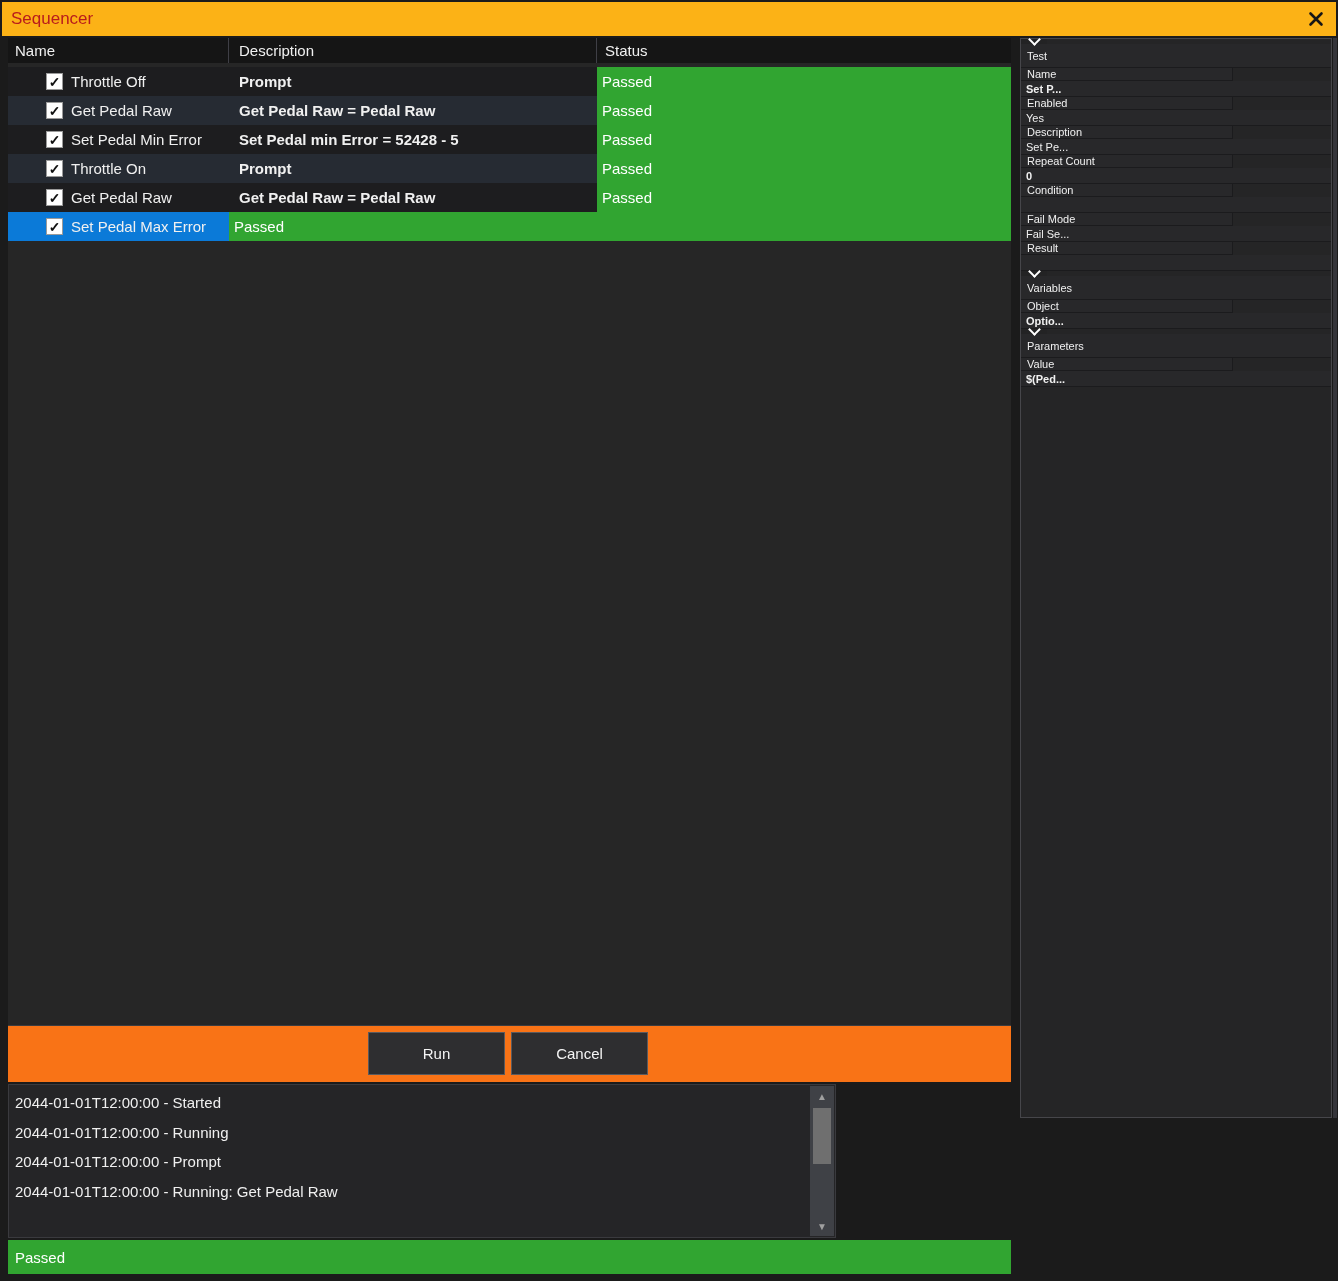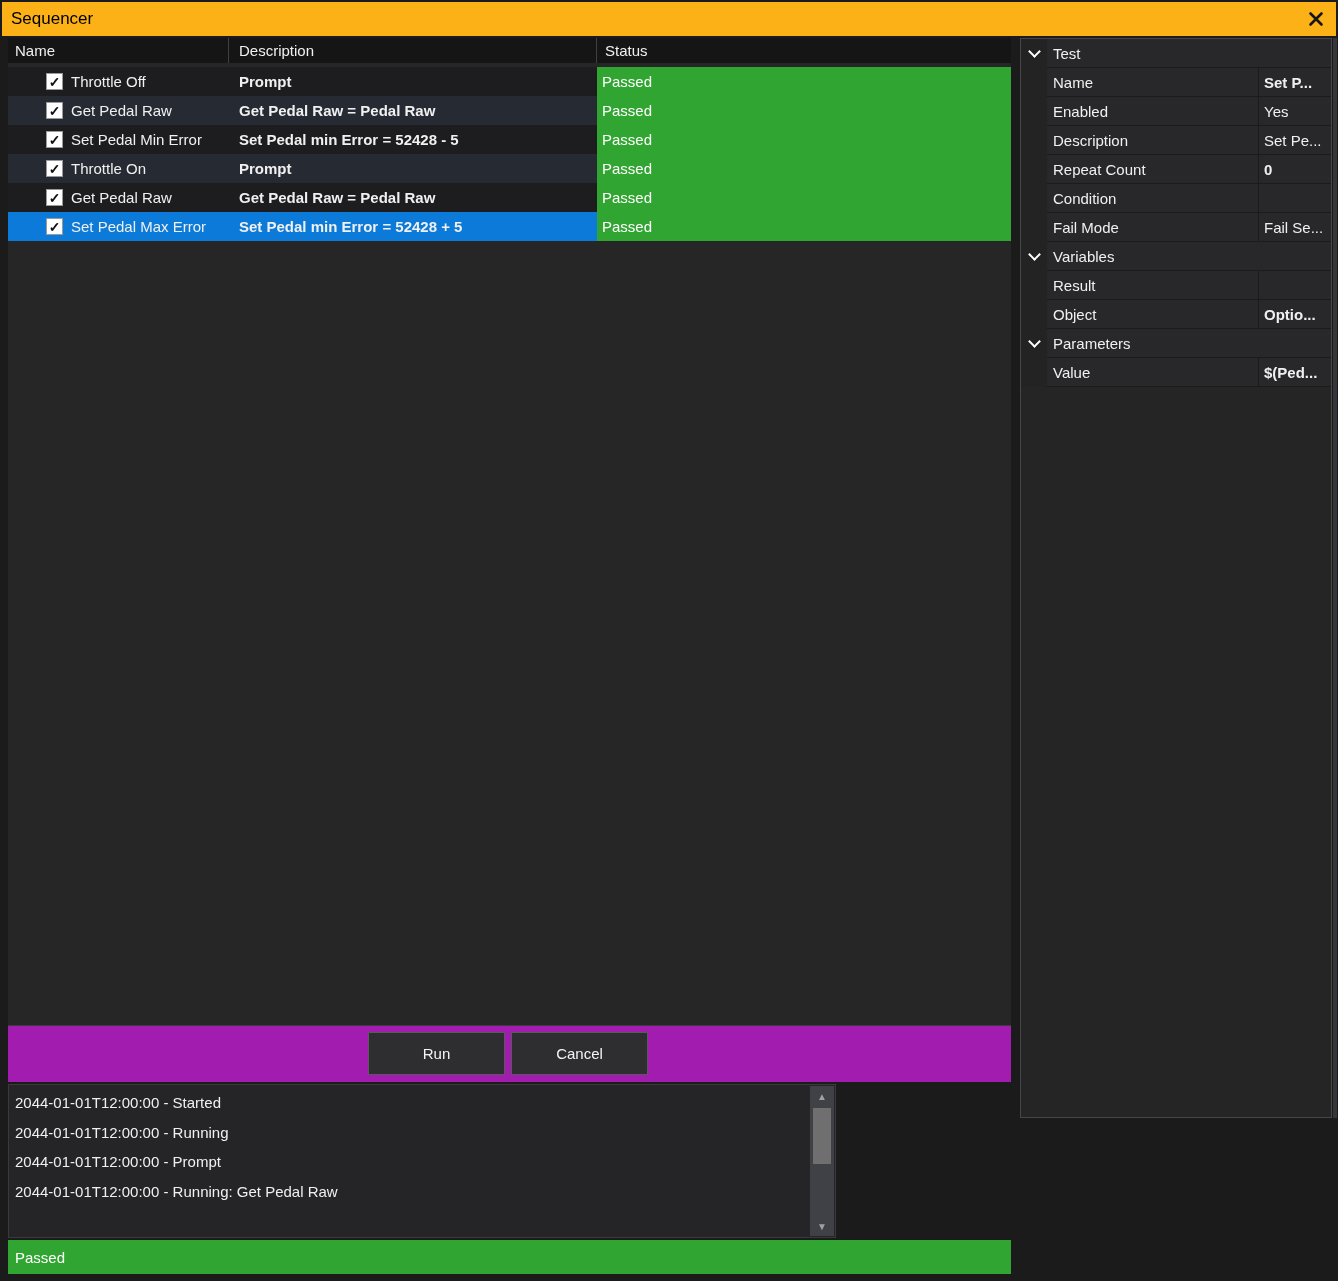--- a/index.html
+++ b/index.html
@@ -10,21 +10,21 @@
     position:relative; width:1338px; height:1281px;
     background:#1b1b1b; overflow:hidden;
   }
 
   
   .titlebar {
     position:absolute; left:2px; top:2px; width:1334px; height:34px;
     background:#fcb216; display:flex; align-items:center;
   }
   .titlebar .title {
-    color:#000000; font-size:17px; padding-left:9px;
+    color:#b91c1c; font-size:17px; padding-left:9px;
   }
   .close {
     position:absolute; right:6px; top:4px; width:28px; height:26px;
     display:flex; align-items:center; justify-content:center; cursor:pointer;
   }
 
   
   .left-area {
     position:absolute; left:8px; top:38px; width:1003px; height:1044px;
     background:#262626;
@@ -53,21 +53,21 @@
   .checkbox {
     width:17px; height:17px; background:#ffffff; border:1px solid #9a9a9a;
     display:inline-flex; align-items:center; justify-content:center;
     margin-right:8px; flex:0 0 auto; cursor:pointer;
   }
   .checkbox .check { color:#101010; font-size:14px; font-weight:bold; line-height:1; }
 
   
   .btnstrip {
     position:absolute; left:8px; top:1025px; width:1003px; height:57px;
-    background:#a21caf; border-top:1px solid #3c3c40;
+    background:#f97316; border-top:1px solid #3c3c40;
   }
   .btn {
     position:absolute; top:6px; width:137px; height:43px;
     background:#2e2e30; border:1px solid #5a5a5e; color:#f5f5f5;
     font-size:15px; font-family:"Liberation Sans", sans-serif; cursor:pointer;
   }
   .btn-run    { left:360px; }
   .btn-cancel { left:503px; }
 
   
@@ -95,21 +95,21 @@
     position:absolute; left:8px; top:1240px; width:1003px; height:34px;
     background:#31a531; color:#ffffff; font-size:15px;
     display:flex; align-items:center; padding-left:7px;
   }
 
   
   .panel {
     position:absolute; left:1020px; top:38px; width:312px; height:1080px;
     background:#252526; border:1px solid #46464a;
   }
-  .prow { display:flex; height:29px; font-size:15px; color:#f0f0f0; }
+  .prow { display:flex; height:29px; font-size:11px; color:#f0f0f0;flex-direction:column; }
   .gutter {
     width:26px; flex:0 0 auto; background:#232324;
     display:flex; align-items:center; justify-content:center;
   }
   .chev {
     width:9px; height:9px; border-right:2px solid #ffffff; border-bottom:2px solid #ffffff;
     transform:rotate(45deg); margin-top:-4px;
   }
   .gcontent {
     flex:1; display:flex; align-items:center; padding-left:6px;
@@ -203,21 +203,20 @@
         <div class="cell c-desc">Get Pedal Raw = Pedal Raw</div>
         <div class="cell c-status">Passed</div>
       </div>
       <div class="row selected">
         <div class="cell c-name">
           <span class="checkbox">
               <span class="check">✓</span>
             </span>
           <span>Set Pedal Max Error</span>
         </div>
-        <div class="cell c-desc">Set Pedal min Error = 52428 + 5</div>
         <div class="cell c-status">Passed</div>
       </div>
     </div>
   </div>
 
   <div class="btnstrip">
     <button class="btn btn-run">Run</button>
     <button class="btn btn-cancel">Cancel</button>
   </div>
 
@@ -269,31 +268,31 @@
       <div class="gutter"></div>
       <div class="plabel">Condition</div>
       <div class="pvalue"></div>
     </div>
     <div class="prow item">
       <div class="gutter"></div>
       <div class="plabel">Fail Mode</div>
       <div class="pvalue">Fail Se...</div>
     </div>
 
+    <div class="prow item">
+      <div class="gutter"></div>
+      <div class="plabel">Result</div>
+      <div class="pvalue"></div>
+    </div>
     <div class="prow group">
       <div class="gutter">
           <span class="chev"></span>
         </div>
       <div class="gcontent">Variables</div>
     </div>
-    <div class="prow item">
-      <div class="gutter"></div>
-      <div class="plabel">Result</div>
-      <div class="pvalue"></div>
-    </div>
 
     <div class="prow item">
       <div class="gutter"></div>
       <div class="plabel">Object</div>
       <div class="pvalue bold">Optio...</div>
     </div>
     <div class="prow group">
       <div class="gutter">
           <span class="chev"></span>
         </div>

